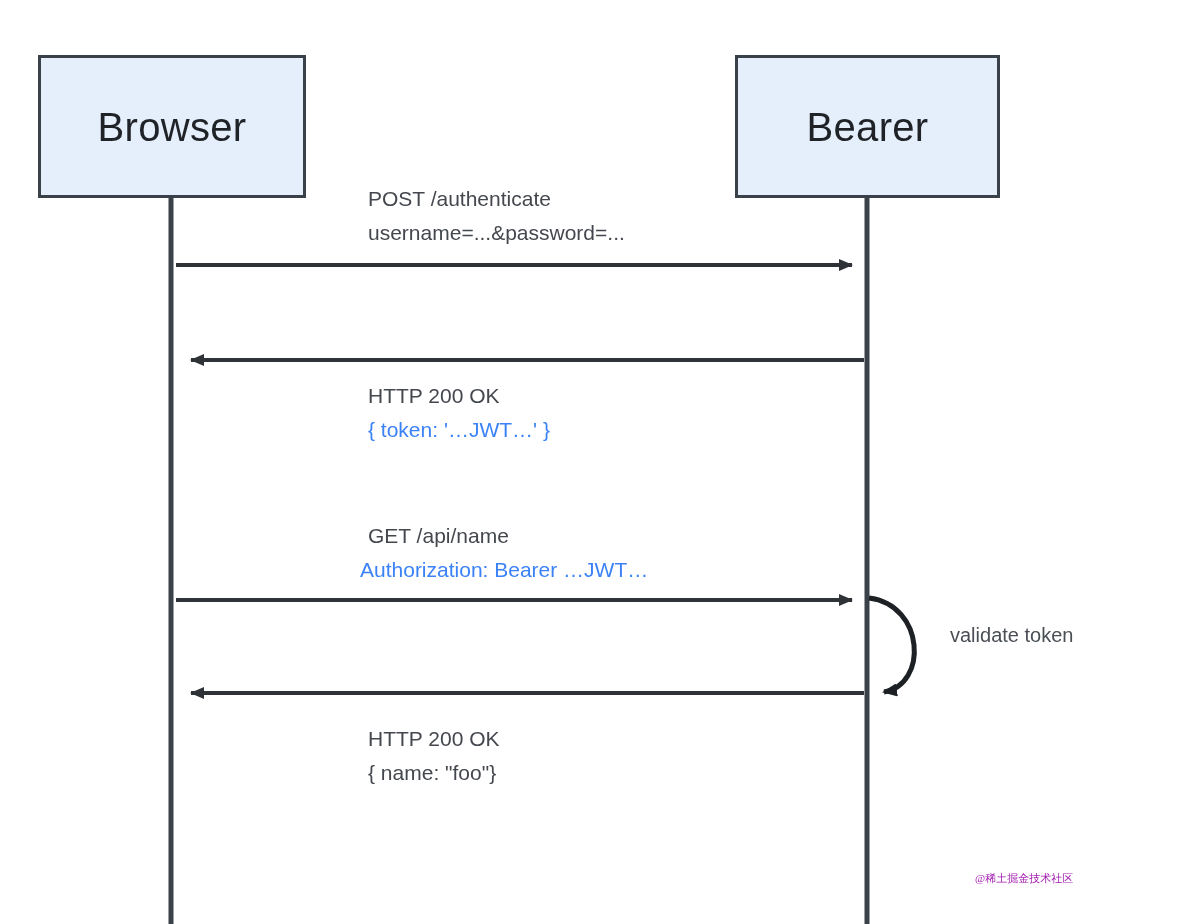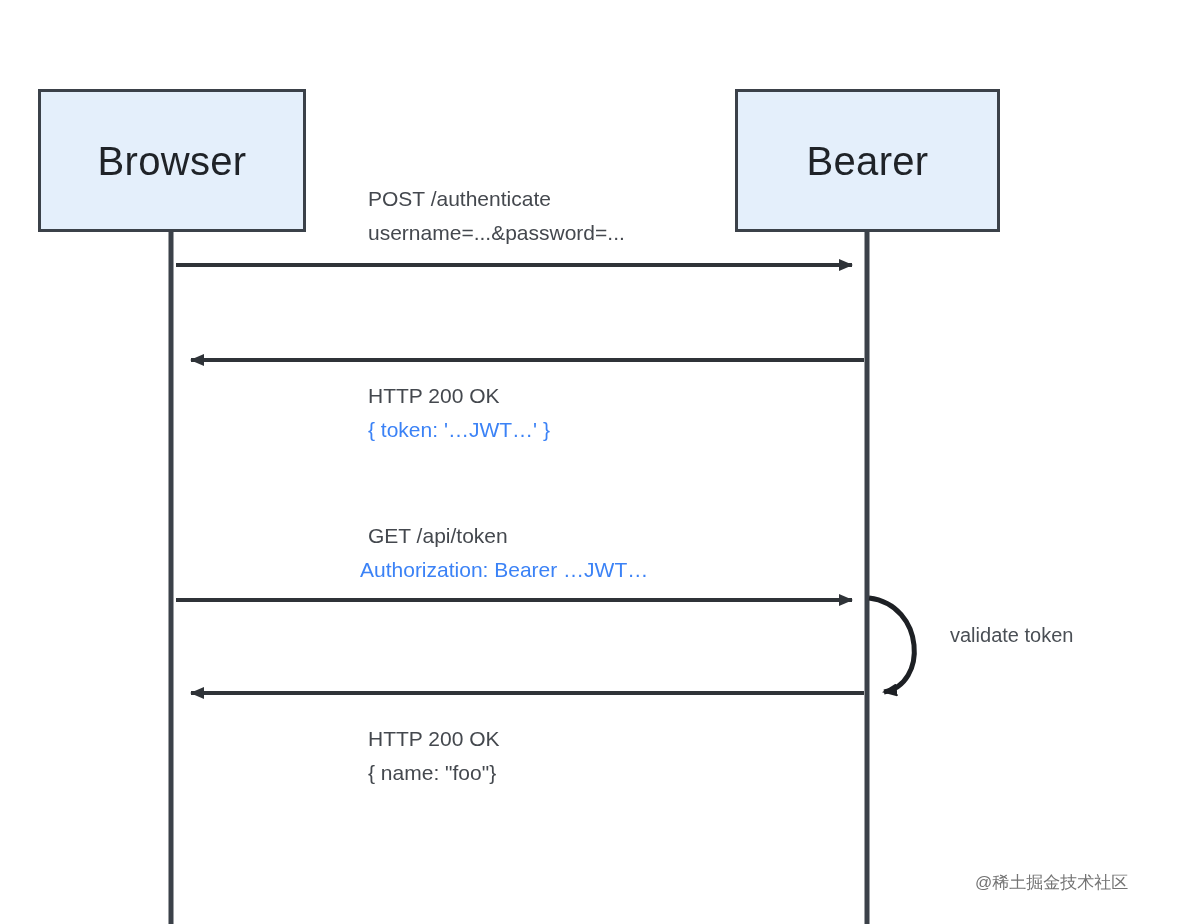--- a/index.html
+++ b/index.html
@@ -26,21 +26,20 @@
     height: 924px;
   }
   .participant-box {
     position: absolute;
     box-sizing: border-box;
     background: #e4effb;
     border: 3px solid #3b4149;
     display: flex;
     align-items: center;
     justify-content: center;
-    margin-top: 34px;
   }
   .participant-label {
     font-size: 40px;
     color: #1f2328;
     font-family: "Liberation Sans", sans-serif;
     letter-spacing: 0.3px;
     line-height: 1;
   }
   #browser-box {
     left: 38px;
@@ -80,23 +79,23 @@
   #label-validate {
     left: 950px;
     top: 618px;
     font-size: 20px;
     color: #4a4f55;
   }
   #watermark {
     position: absolute;
     left: 975px;
     top: 871px;
-    font-size: 17px;
-    color: #737373;
-    font-family: Liberation Sans, sans-serif;
+    font-size: 11px;
+    color: #a21caf;
+    font-family: Liberation Serif, serif;
     white-space: nowrap;
   }
 </style>
 </head>
 <body>
 
 <div id="canvas">
 
   <svg id="diagram-svg" viewBox="0 0 1190 924" xmlns="http://www.w3.org/2000/svg">
     <defs>
@@ -132,21 +131,21 @@
   <div class="participant-box" id="server-box">
     <span class="participant-label">Bearer</span>
   </div>
 
   <div class="msg-label dark" id="label-post-line1">POST /authenticate</div>
   <div class="msg-label dark" id="label-post-line2">username=...&amp;password=...</div>
 
   <div class="msg-label dark" id="label-resp1-line1">HTTP 200 OK</div>
   <div class="msg-label green" id="label-resp1-line2">{ token: '…JWT…' }</div>
 
-  <div class="msg-label dark" id="label-get-line1">GET /api/token</div>
+  <div class="msg-label dark" id="label-get-line1">GET /api/name</div>
   <div class="msg-label green" id="label-get-line2">Authorization: Bearer …JWT…</div>
 
   <div class="msg-label dark" id="label-resp2-line1">HTTP 200 OK</div>
   <div class="msg-label dark" id="label-resp2-line2">{ name: "foo"}</div>
 
   <div class="msg-label" id="label-validate">validate token</div>
 
   <div id="watermark">@稀土掘金技术社区</div>
 
 </div>

